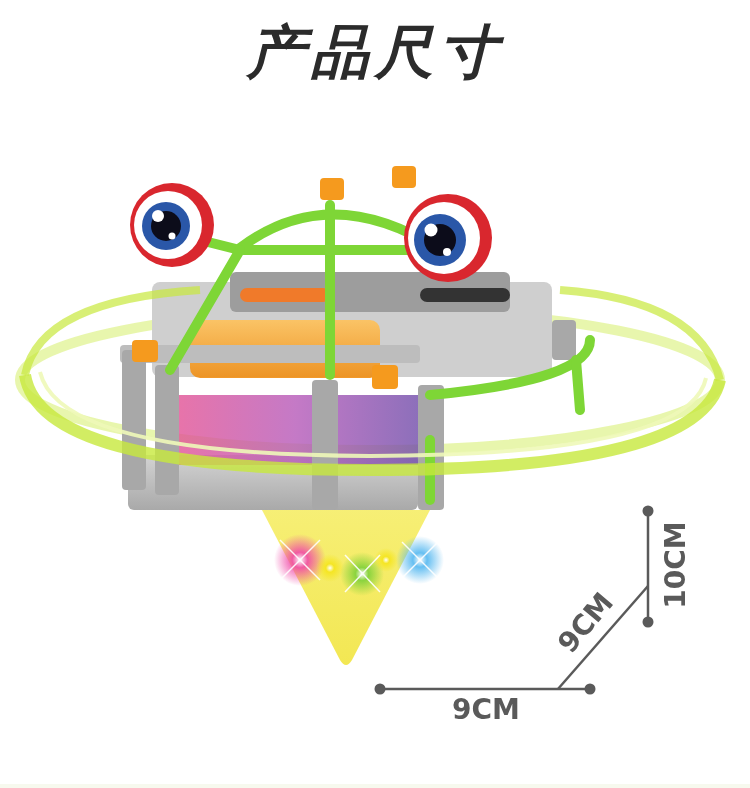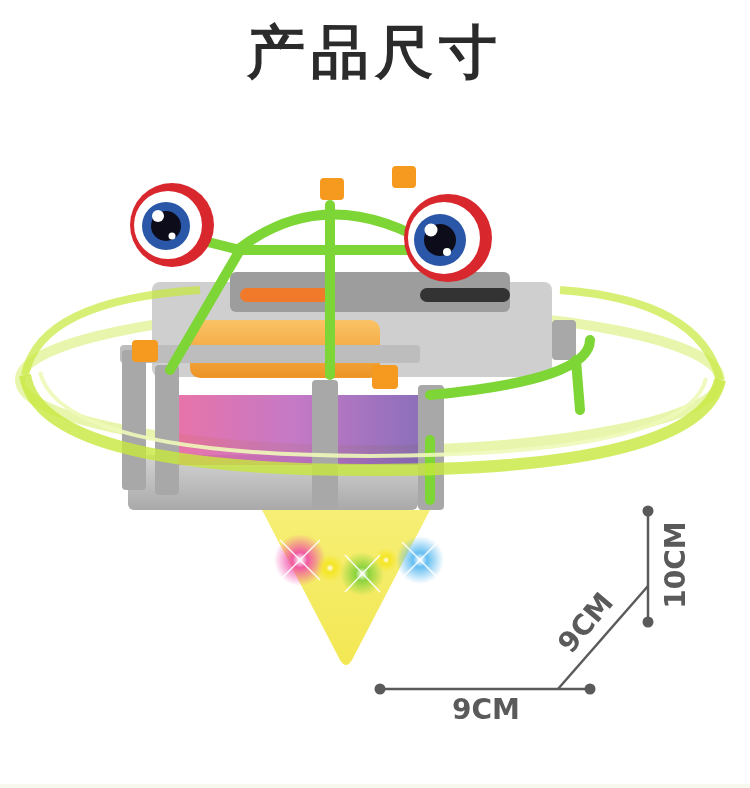--- a/index.html
+++ b/index.html
@@ -1,20 +1,20 @@
 <!DOCTYPE html>
 <html><head>
 <meta charset="utf-8">
 <style>
   html, body { margin:0; padding:0; background:#ffffff; }
   body { width:750px; height:788px; position:relative; overflow:hidden; font-family:"DejaVu Sans", sans-serif; }
   .title {
     position:absolute; left:0; top:16px; width:750px; text-align:center;
     font-family:"DejaVu Sans", sans-serif; font-weight:bold; font-size:58px;
-    letter-spacing:6px; color:#2b2b2b; line-height:72px;
+    letter-spacing:6px; color:#2b2b2b; line-height:72px;font-style:italic;
   }
   .product { position:absolute; left:0; top:150px; width:750px; height:560px; }
   .dim-label {
     position:absolute; font-family:"DejaVu Sans", sans-serif; font-weight:bold;
     font-size:28px; color:#5a5a5a; white-space:nowrap; line-height:30px;
   }
   .bottom-strip { position:absolute; left:0; bottom:0; width:750px; height:4px; background:#f7f9ee; }
 </style>
 </head>
 <body>

